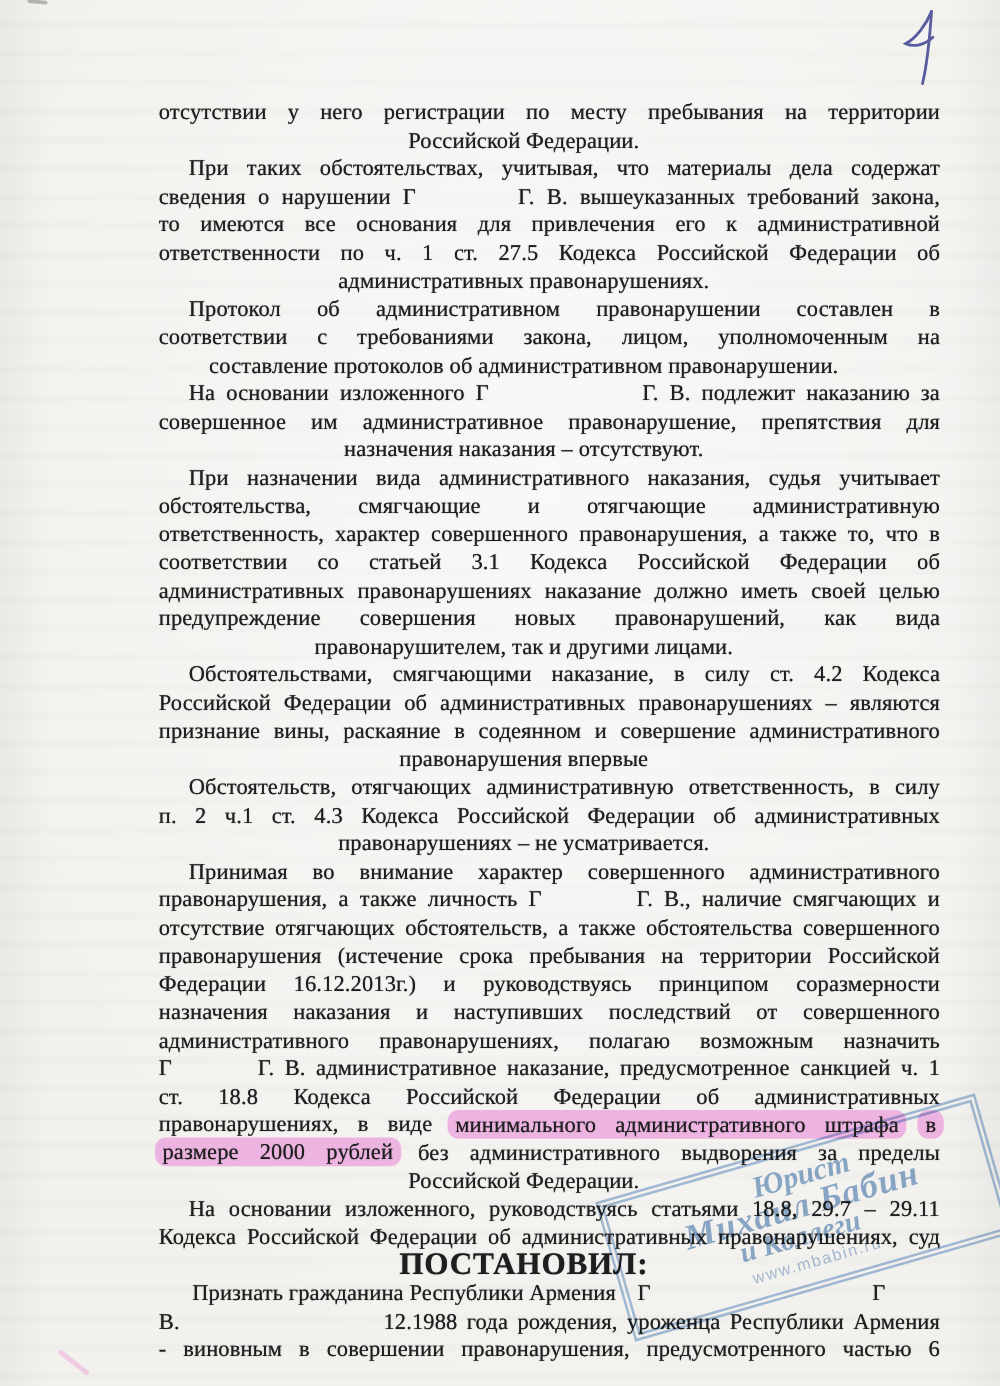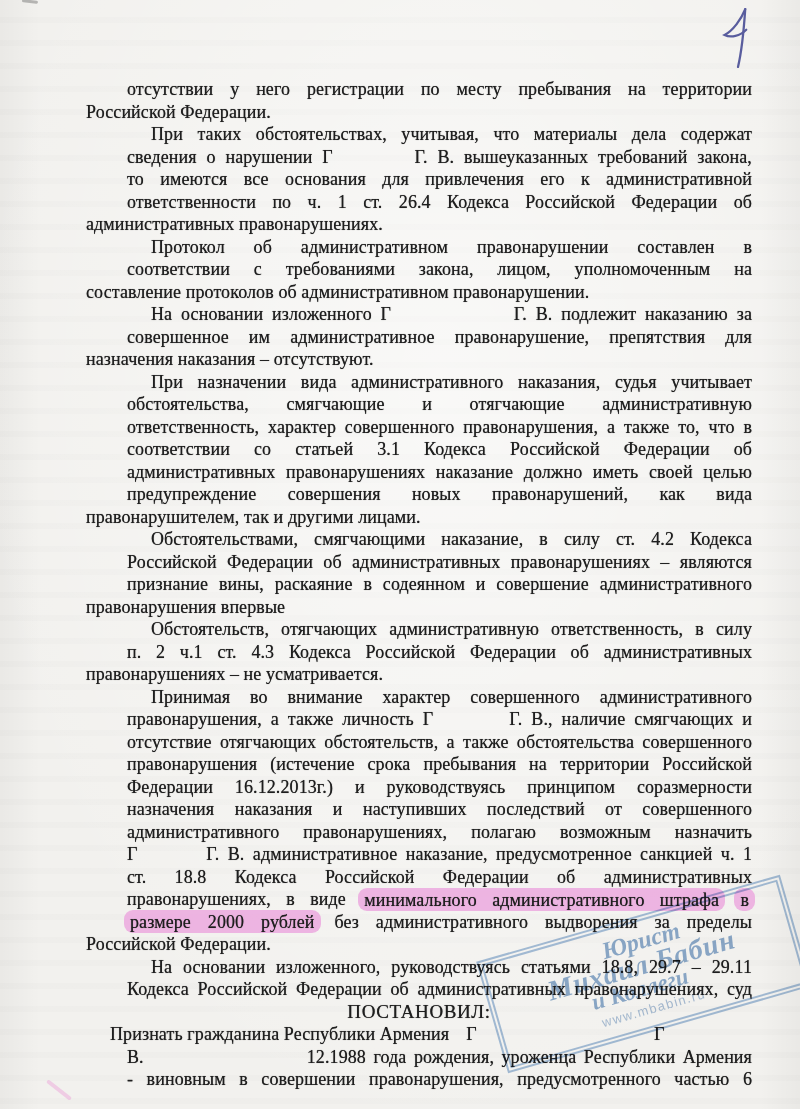--- a/index.html
+++ b/index.html
@@ -15,24 +15,24 @@
   }
   .content{
     position:absolute; left:86px; top:78px; width:666px;
     font-size:18px; letter-spacing:.1px;
     text-shadow:0 0 .7px rgba(35,35,35,.85);
     filter:blur(.22px);
   }
   .para{margin:0;}
   .line{line-height:22.5px; height:22.5px;}
   .jl{text-align:justify; text-align-last:justify;margin-left:41px;}
-  .nl{text-align:left;}
+  .nl{text-align:center;}
   .ind .line:first-child{text-indent:24px;}
   .ctr .line{text-align:center; text-align-last:center;}
-  .bold{font-weight:normal; letter-spacing:.6px; font-size:19px;}
+  .bold{font-weight:bold; letter-spacing:.6px; font-size:25px;}
   .gap{display:inline-block; height:2px; vertical-align:baseline;}
   .hl{
     background:var(--hl, rgba(233,166,219,.8));
     border-radius:9px; padding:1.5px 6px; margin:0 -3px;
     box-decoration-break:clone;
   }
   
   .pagenum{position:absolute; left:720px; top:6px; width:36px; height:64px; opacity:.85;}
   
   .stamp{
@@ -69,21 +69,21 @@
 
   <div class="content">
       <div class="para">
         <div class="line jl"><span class="seg">отсутствии у него регистрации по месту пребывания на территории</span> </div>
         <div class="line nl"><span class="seg">Российской Федерации.</span> </div>
       </div>
       <div class="para ind">
         <div class="line jl"><span class="seg">При таких обстоятельствах, учитывая, что материалы дела содержат</span> </div>
         <div class="line jl"><span class="seg">сведения о нарушении Г</span> <span class="gap" style="width: 62px;"></span> <span class="seg">Г. В. вышеуказанных требований закона,</span> </div>
         <div class="line jl"><span class="seg">то имеются все основания для  привлечения его к административной</span> </div>
-        <div class="line jl"><span class="seg">ответственности по ч. 1 ст. 26.4 Кодекса Российской Федерации об</span> </div>
+        <div class="line jl"><span class="seg">ответственности по ч. 1 ст. 27.5 Кодекса Российской Федерации об</span> </div>
         <div class="line nl"><span class="seg">административных правонарушениях.</span> </div>
       </div>
       <div class="para ind">
         <div class="line jl"><span class="seg">Протокол об административном правонарушении составлен в</span> </div>
         <div class="line jl"><span class="seg">соответствии с требованиями закона, лицом, уполномоченным на</span> </div>
         <div class="line nl"><span class="seg">составление протоколов об административном правонарушении.</span> </div>
       </div>
       <div class="para ind">
         <div class="line jl"><span class="seg">На основании изложенного Г</span> <span class="gap" style="width: 105px;"></span> <span class="seg">Г. В. подлежит наказанию за</span> </div>
         <div class="line jl"><span class="seg">совершенное им административное правонарушение, препятствия для</span> </div>

